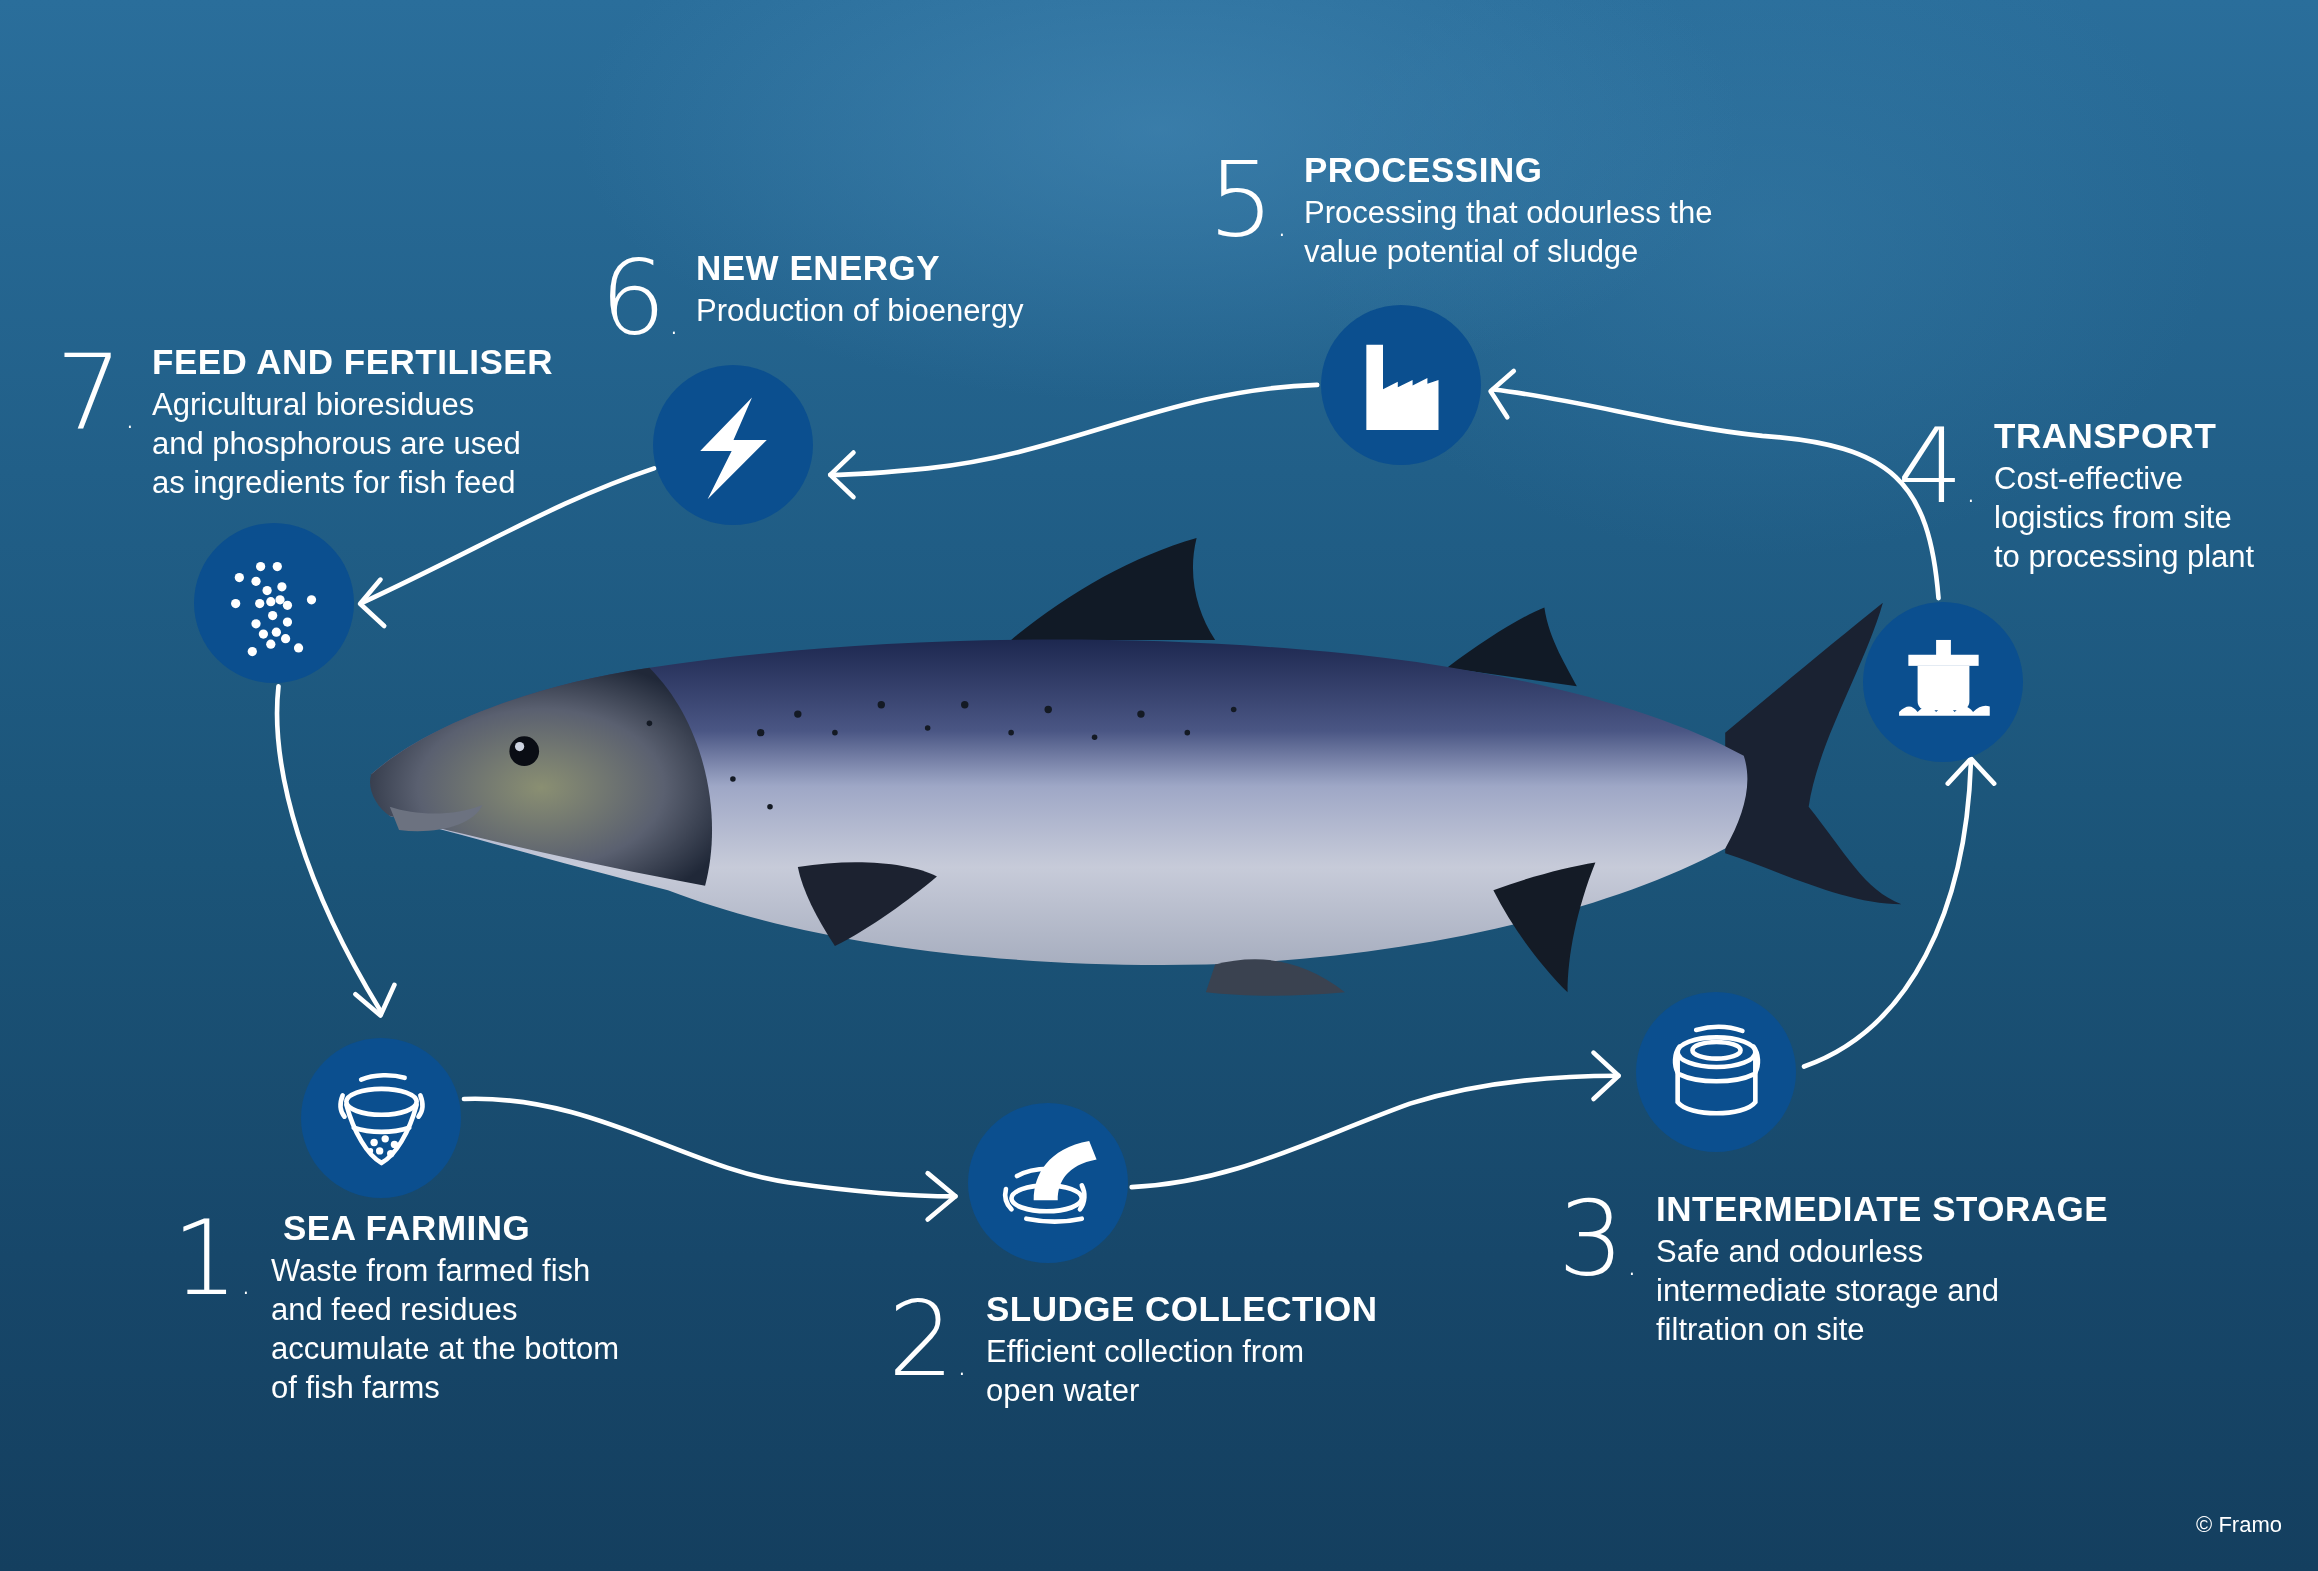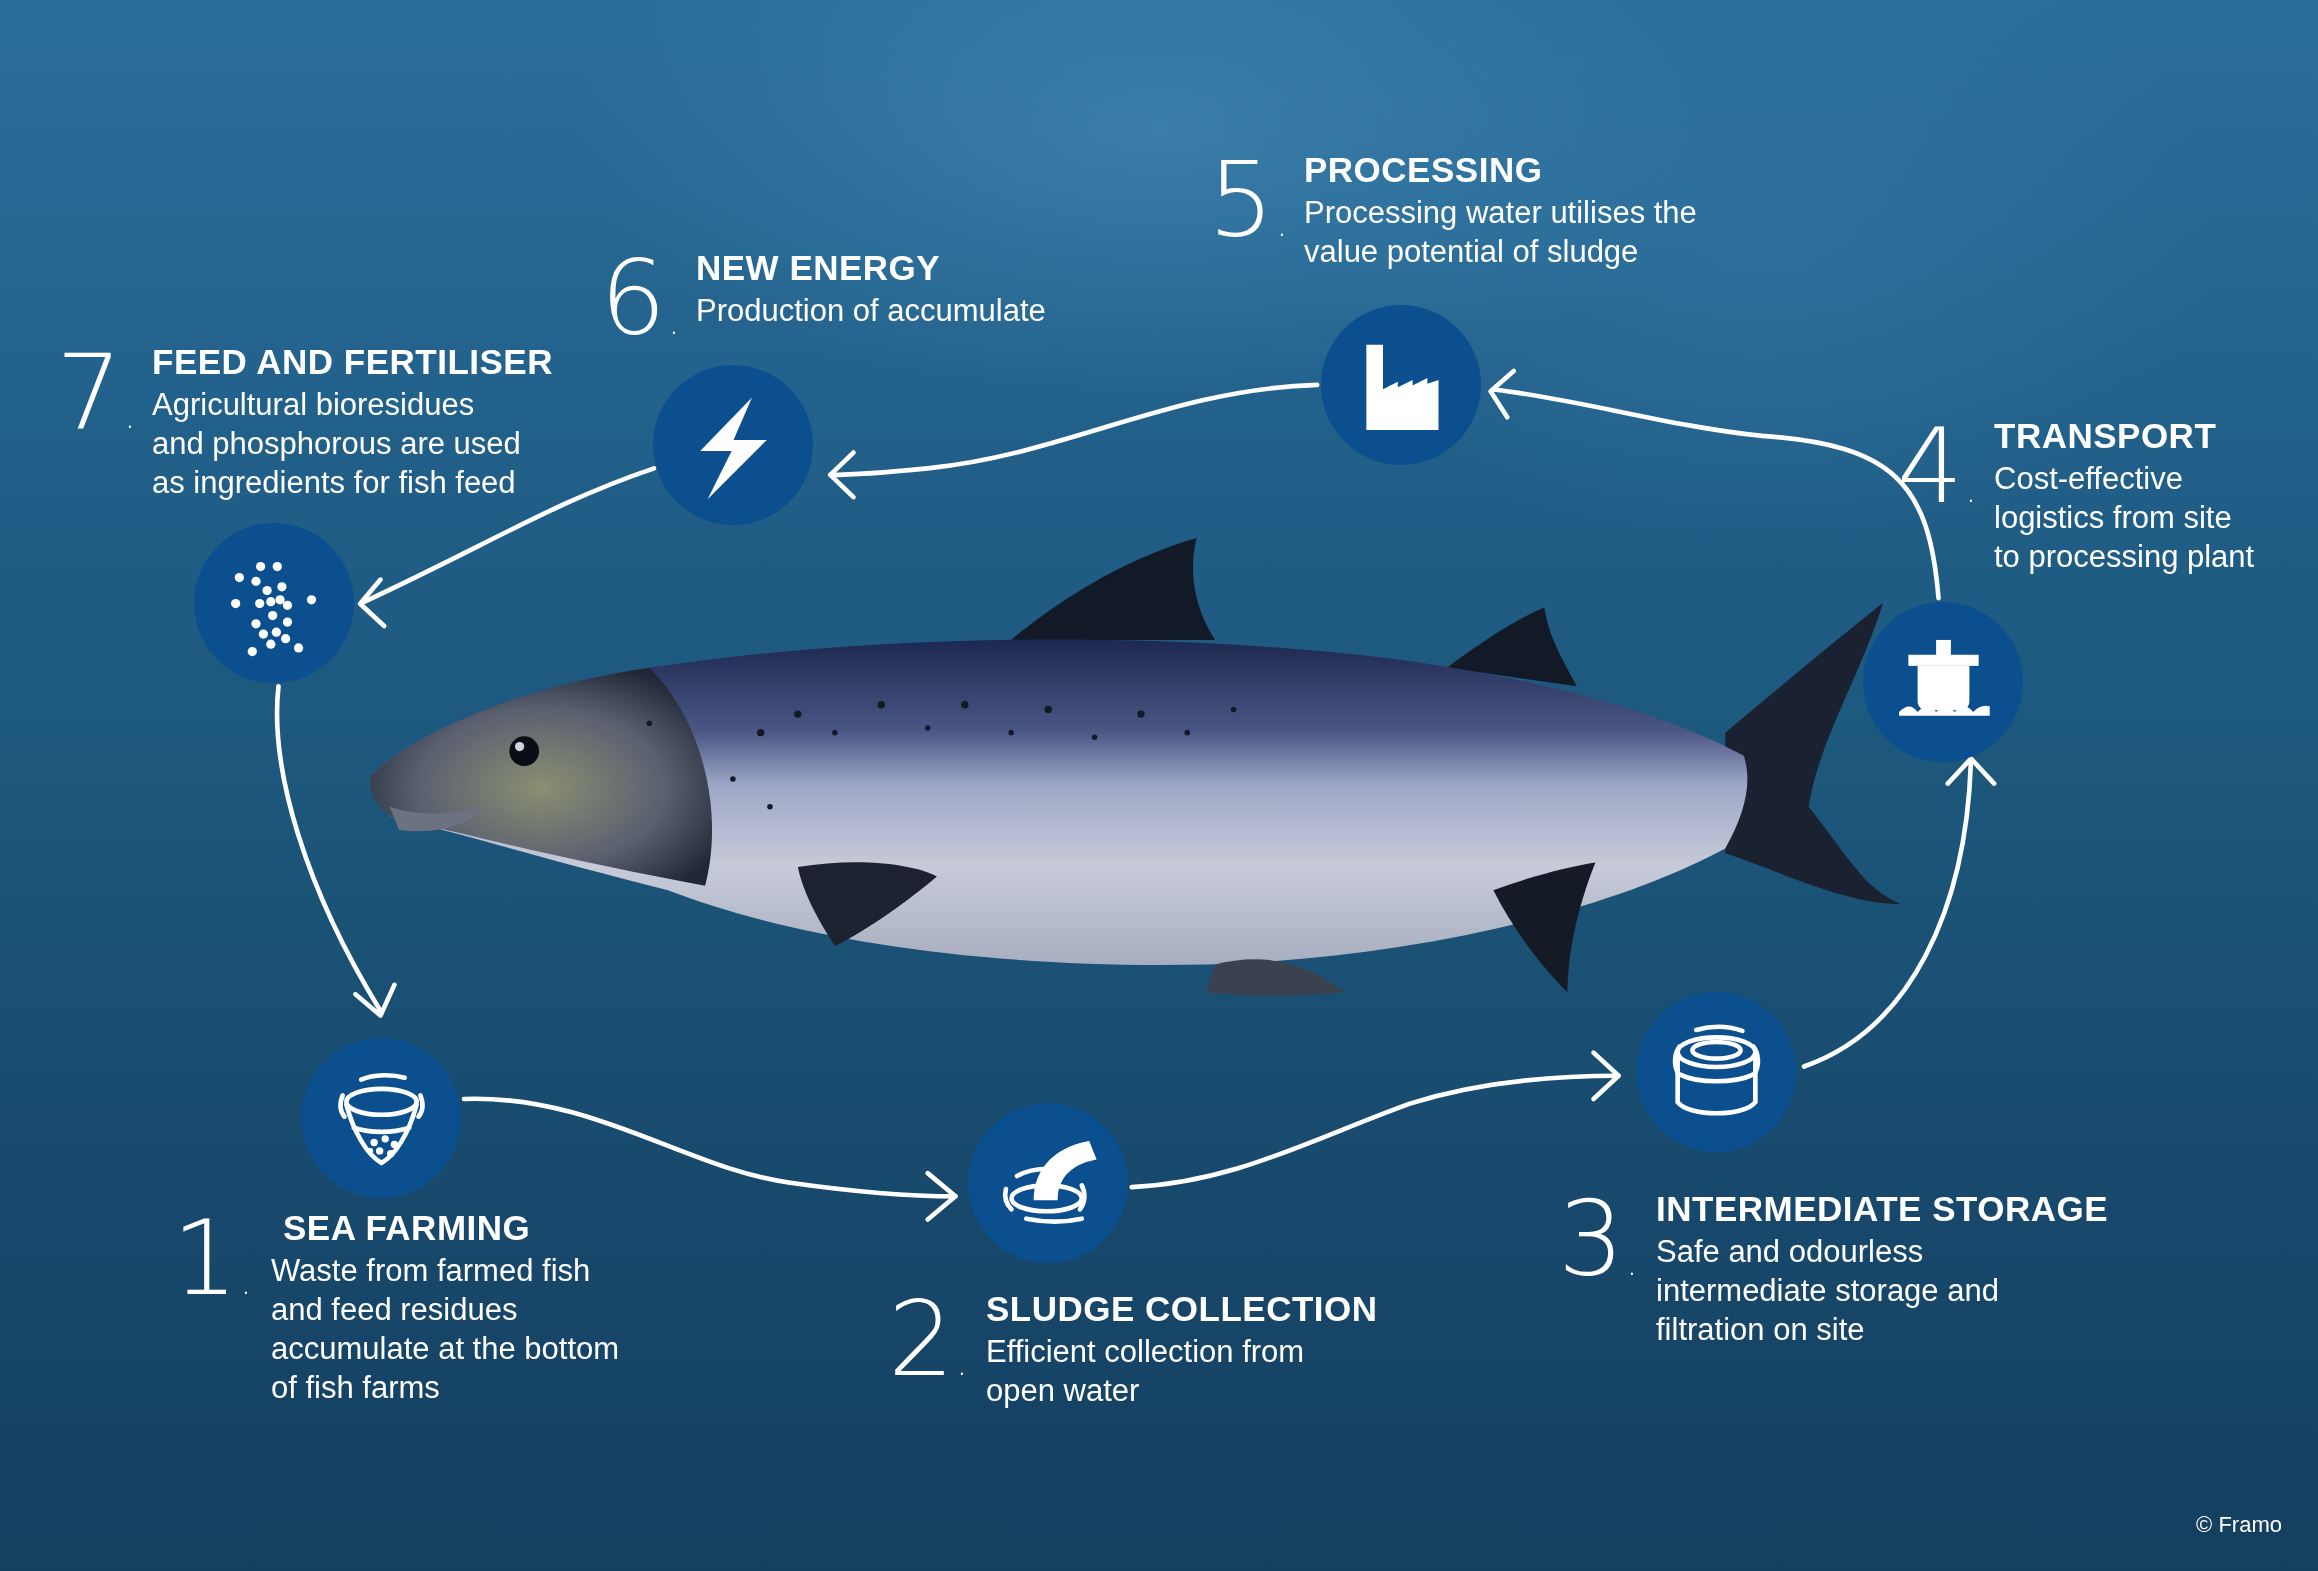--- a/index.html
+++ b/index.html
@@ -237,30 +237,30 @@
     <div>Cost-effective</div>
       <div>logistics from site</div>
       <div>to processing plant</div>
   </div>
 </div>
 
 <div class="step" style="left:1208px;top:148px;">
   <div class="num" style="left:0;top:0;"><span>5</span><span class="dot">.</span></div>
   <div class="title" style="left:96px;top:1.9px;">PROCESSING</div>
   <div class="desc" style="left:96px;top:45px;">
-    <div>Processing water utilises the</div>
+    <div>Processing that odourless the</div>
       <div>value potential of sludge</div>
   </div>
 </div>
 
 <div class="step" style="left:600px;top:246px;">
   <div class="num" style="left:0;top:0;"><span>6</span><span class="dot">.</span></div>
   <div class="title" style="left:96px;top:1.9px;">NEW ENERGY</div>
   <div class="desc" style="left:96px;top:45px;">
-    <div>Production of accumulate</div>
+    <div>Production of bioenergy</div>
   </div>
 </div>
 
 <div class="step" style="left:56px;top:340px;">
   <div class="num" style="left:0;top:0;"><span>7</span><span class="dot">.</span></div>
   <div class="title" style="left:96px;top:1.9px;">FEED AND FERTILISER</div>
   <div class="desc" style="left:96px;top:45px;">
     <div>Agricultural bioresidues</div>
       <div>and phosphorous are used</div>
       <div>as ingredients for fish feed</div>

